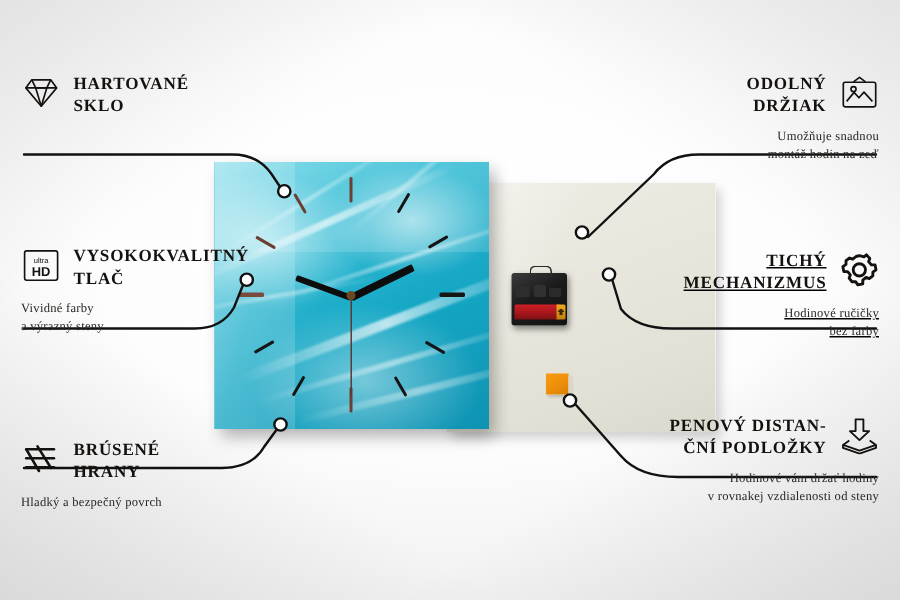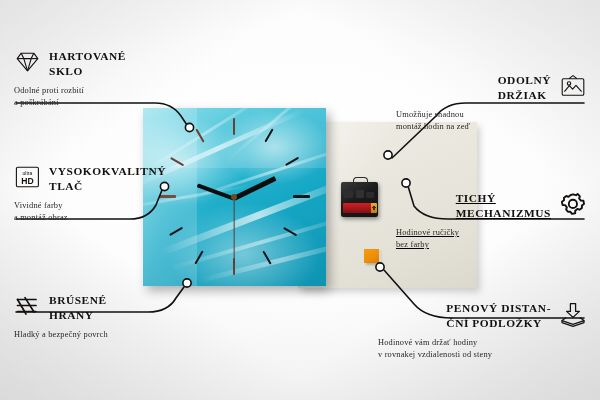--- a/index.html
+++ b/index.html
@@ -232,21 +232,21 @@
     pointer-events: none;
   }
 
   
   .callout {
     position: absolute;
     z-index: 6;
     width: 190px;
   }
   .callout.left  { left: 14px;  text-align: left; }
-  .callout.right { right: 14px; text-align: left; margin-top: 24px; }
+  .callout.right { right: 14px; text-align: right; }
 
   .co-head {
     display: flex;
     align-items: flex-start;
     gap: 9px;
     margin-bottom: 3px;
   }
   .callout.right .co-head {
     flex-direction: row-reverse;
   }
@@ -379,43 +379,39 @@
             <path d="M18.8,2.2 L16.2,7.6 L12.5,19.8"></path>
             <path d="M8.8,7.6 H16.2"></path>
           </g>
         </svg>
       </span>
       <div class="co-title">
         <div>HARTOVANÉ</div>
         <div>SKLO</div>
       </div>
     </div>
-    <div class="co-desc">
-      <div>Odolné proti rozbití</div>
-      <div>a poškrábání</div>
-    </div>
   </div>
 
   <div class="callout left" id="co-print">
     <div class="co-head">
       <span class="co-icon">
         <svg width="25" height="24" viewBox="0 0 25 24">
           <rect x="1.4" y="2.2" width="22" height="19.6" rx="1.4" fill="none" stroke="#14110f" stroke-width="1.1"></rect>
           <text x="12.4" y="10.4" font-family="'Liberation Sans',sans-serif" font-size="5" fill="#14110f" text-anchor="middle">ultra</text>
           <text x="12.4" y="19.2" font-family="'Liberation Sans',sans-serif" font-size="8.6" font-weight="bold" fill="#14110f" text-anchor="middle">HD</text>
         </svg>
       </span>
       <div class="co-title">
         <div>VYSOKOKVALITNÝ</div>
         <div>TLAČ</div>
       </div>
     </div>
     <div class="co-desc">
       <div>Vividné farby</div>
-      <div>a montáž obraz</div>
+      <div>a výrazný steny</div>
     </div>
   </div>
 
   <div class="callout left" id="co-edges">
     <div class="co-head">
       <span class="co-icon">
         <svg width="25" height="22" viewBox="0 0 25 22">
           <g stroke="#14110f" stroke-width="1.7" stroke-linecap="round">
             <line x1="2.5" y1="4.5" x2="21" y2="4.5"></line>
             <line x1="2.5" y1="10.5" x2="21" y2="10.5"></line>

